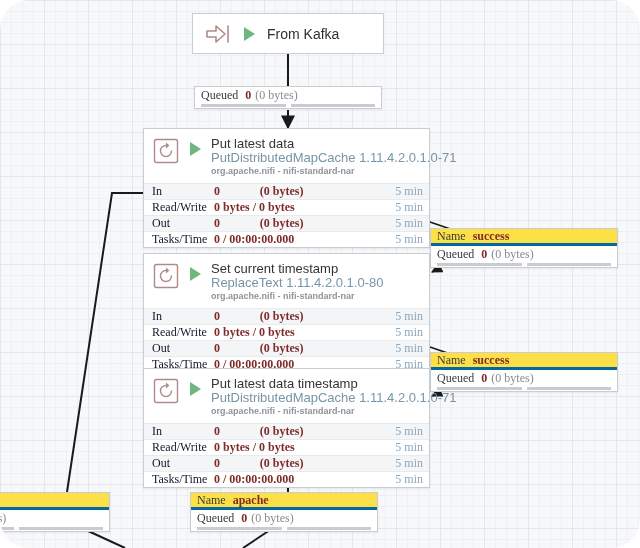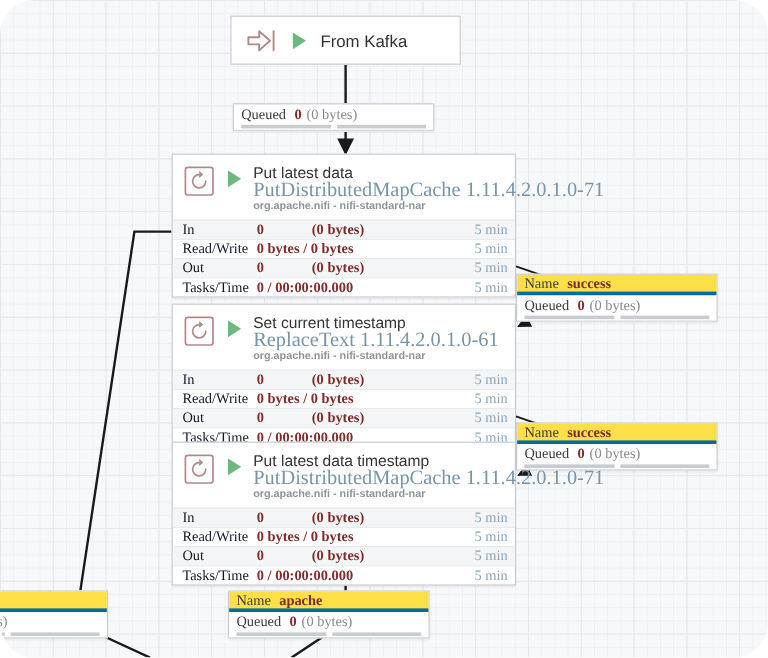--- a/index.html
+++ b/index.html
@@ -92,22 +92,22 @@
   }
   .proc-text { min-width: 0; }
   .proc-name {
     font-family: "Liberation Sans", sans-serif;
     font-size: 13px;
     color: #333333;
     line-height: 15px;
     white-space: nowrap;
   }
   .proc-type {
-    font-family: Liberation Serif, serif;
-    font-size: 17px;
+    font-family: Liberation Sans, sans-serif;
+    font-size: 13px;
     color: #7794a8;
     line-height: 14px;
     white-space: nowrap;
   }
   .proc-bundle {
     font-family: "Liberation Sans", sans-serif;
     font-size: 9px;
     color: #8f9499;
     line-height: 12px;
     white-space: nowrap;
@@ -136,21 +136,21 @@
   }
   .stat-time {
     flex: 0 0 auto;
     color: #8aa7bd;
     font-weight: normal;
   }
 
   
   .conn-label {
     position: absolute;
-    width: 168px;
+    width: 188px;
     background: #ffffff;
     border: 1px solid #c9ccd1;
     box-sizing: border-box;
     box-shadow: 0 1px 2px rgba(0,0,0,0.07);
   }
   .conn-row {
     display: flex;
     align-items: center;
     height: 17px;
     font-size: 12px;
@@ -302,21 +302,21 @@
   <div class="proc-node" style="left:143px; top:253px;">
     <div class="proc-head">
       <svg class="proc-icon" viewBox="0 0 28 28" xmlns="http://www.w3.org/2000/svg">
         <rect x="2.5" y="2.5" width="23" height="23" rx="2" fill="none" stroke="#b08a8a" stroke-width="1.4"></rect>
         <path d="M19.5 14 A5.5 5.5 0 1 1 14 8.5" fill="none" stroke="#b08a8a" stroke-width="1.4" stroke-linecap="round"></path>
         <path d="M14 5.6 L14 11.4 L17.4 8.5 Z" fill="#b08a8a"></path>
       </svg>
       <div class="play-tri"></div>
       <div class="proc-text">
         <div class="proc-name">Set current timestamp</div>
-        <div class="proc-type">ReplaceText 1.11.4.2.0.1.0-61</div>
+        <div class="proc-type">ReplaceText 1.11.4.2.0.1.0-80</div>
         <div class="proc-bundle">org.apache.nifi - nifi-standard-nar</div>
       </div>
     </div>
     <div class="stat-row shaded">
       <span class="stat-label">In</span>
       <span class="stat-value">0</span>
       <span class="stat-value muted" style="flex:1 1 auto;margin-left:-52px;">(0 bytes)</span>
       <span class="stat-time">5 min</span>
     </div>
     <div class="stat-row">

